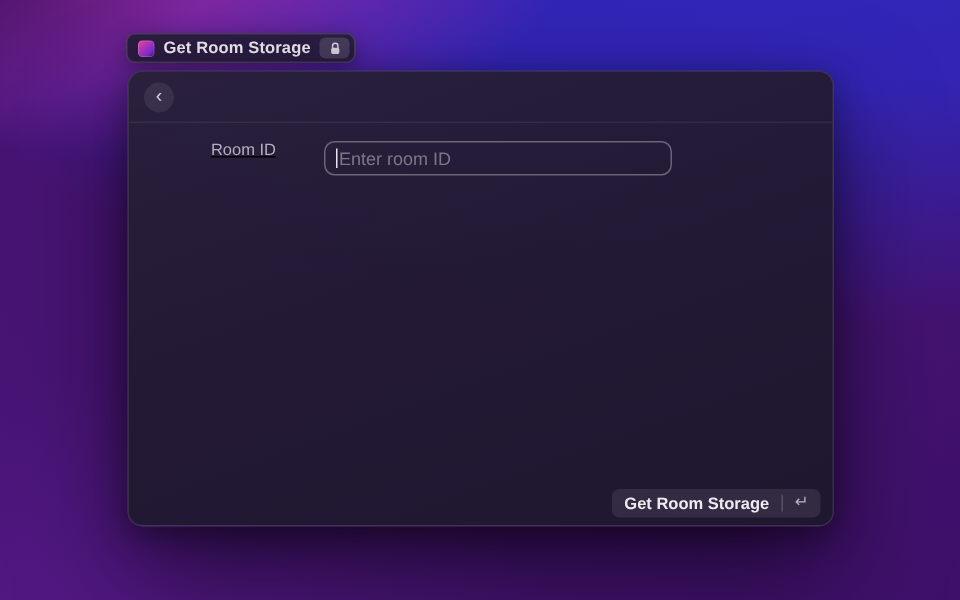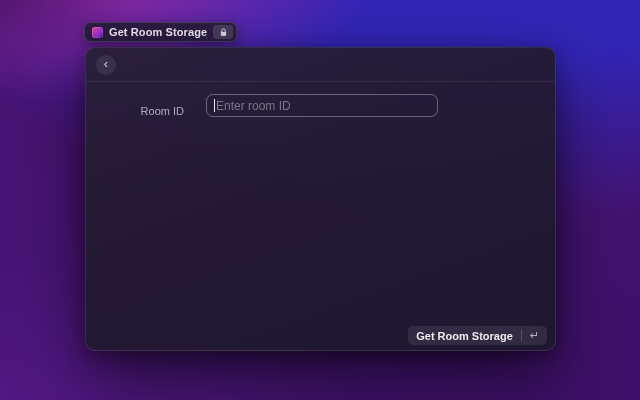--- a/index.html
+++ b/index.html
@@ -56,29 +56,30 @@
   .back-button {
     width: 20px; height: 20px; border-radius: 50%;
     background: rgba(255,255,255,0.08);
     display: flex; align-items: center; justify-content: center;
     color: #d6d1e0; font-size: 13px; line-height: 1;
     cursor: default; padding-bottom: 2px;
   }
 
   
   .form-row {
-    display: flex; align-items: flex-end;
+    display: flex; align-items: flex-start;
     margin-top: 12px;
+    text-decoration: underline;
   }
   .field-label {
     width: 98px; text-align: right;
     font-size: 11px; color: #b3adc0;
     flex: none;
   }
-  .field-input-wrap { position: relative; margin-left: 22px; }
+  .field-input-wrap { position: relative; margin-left: 32px; }
   .field-input {
     width: 232px; height: 23px;
     background: transparent;
     border: 1px solid rgba(255,255,255,0.32);
     border-radius: 7px;
     padding: 0 9px;
     font-family: "Liberation Sans", sans-serif;
     font-size: 12px; color: #efedf4;
     outline: none;
   }

